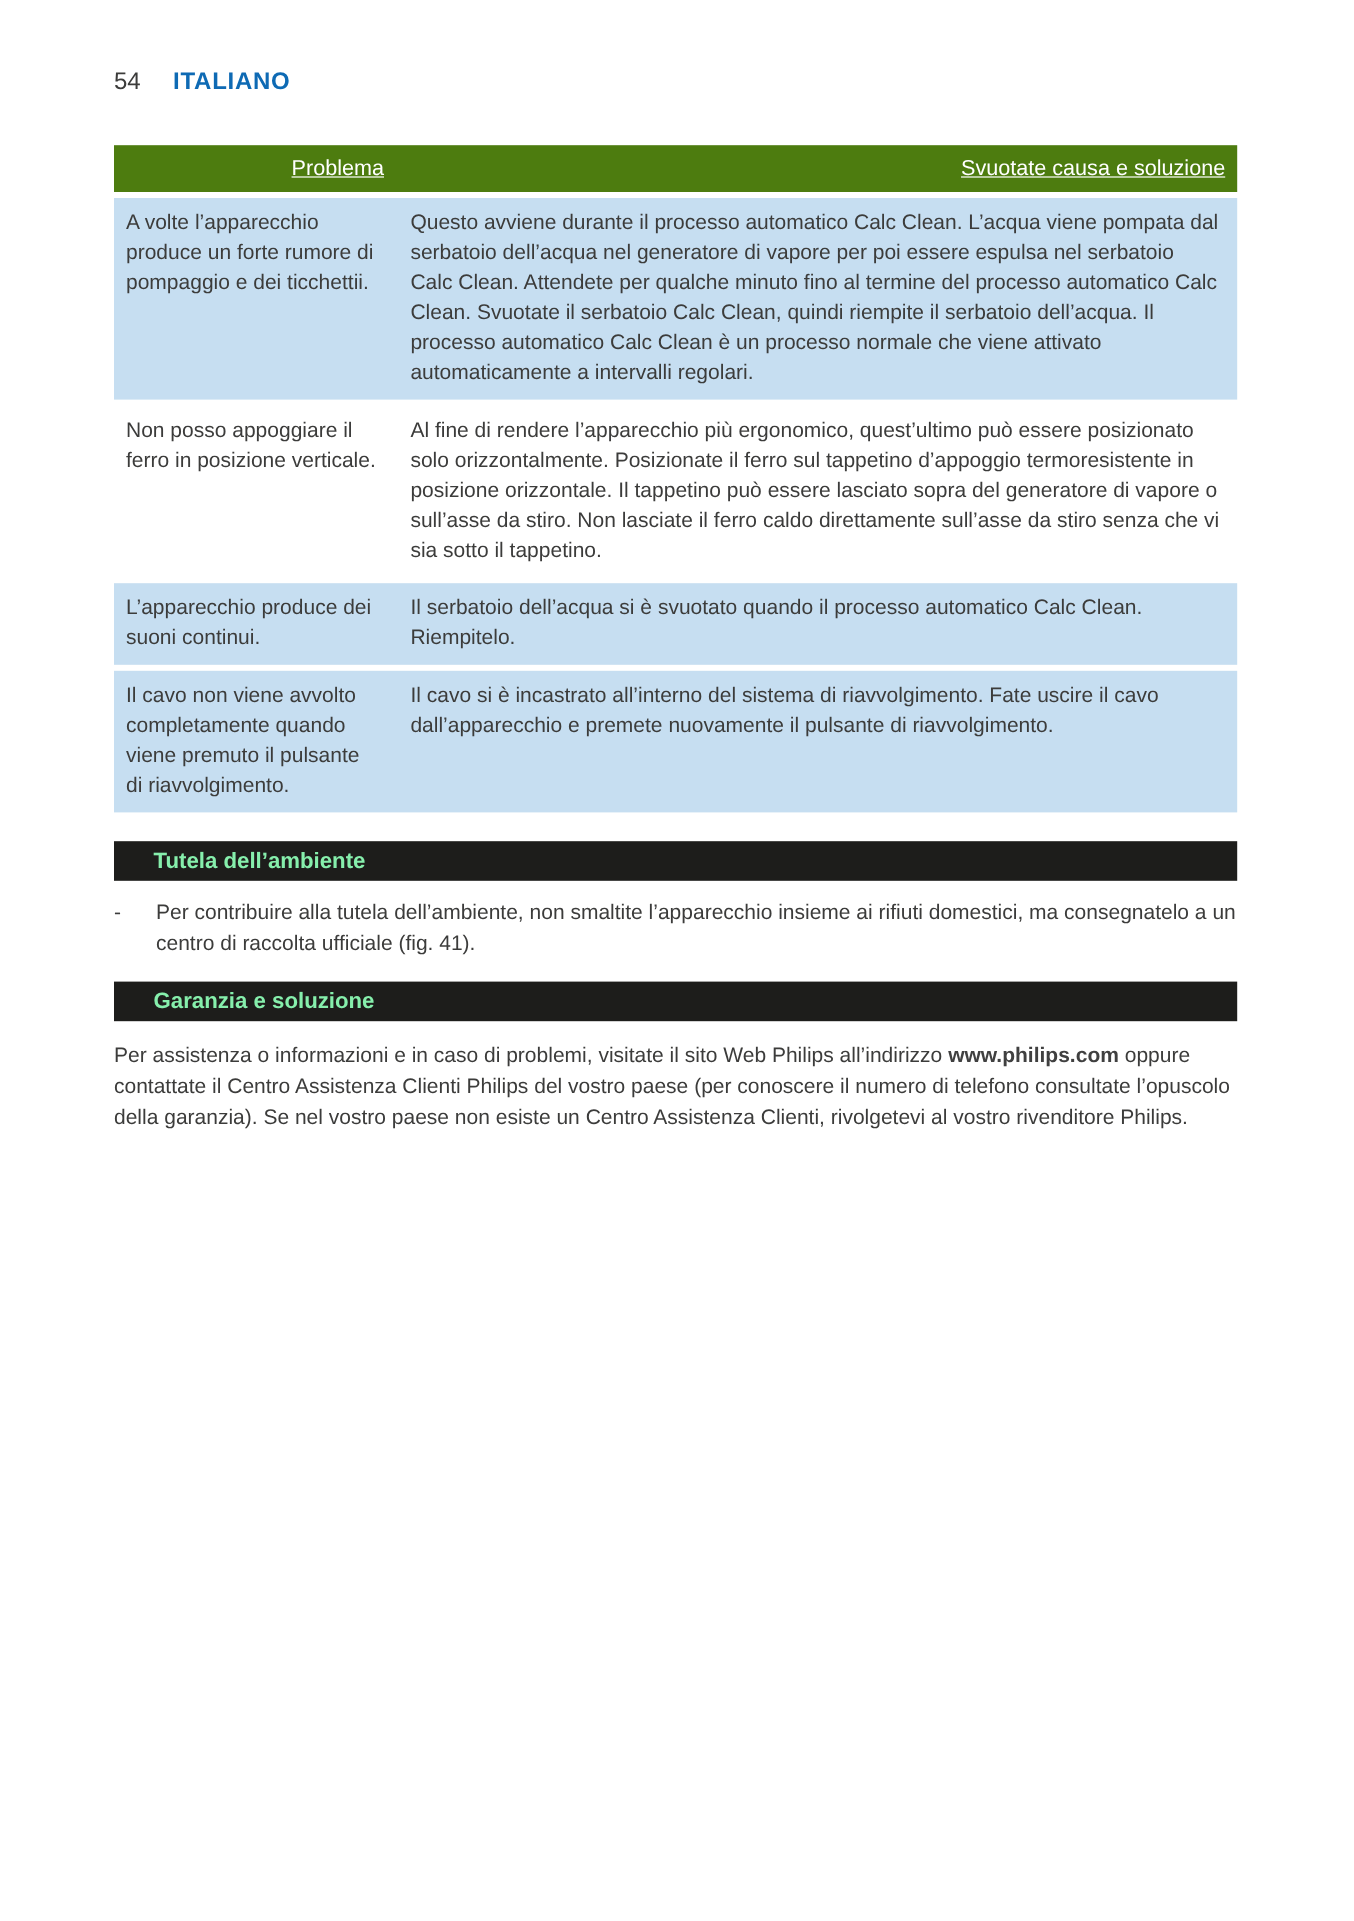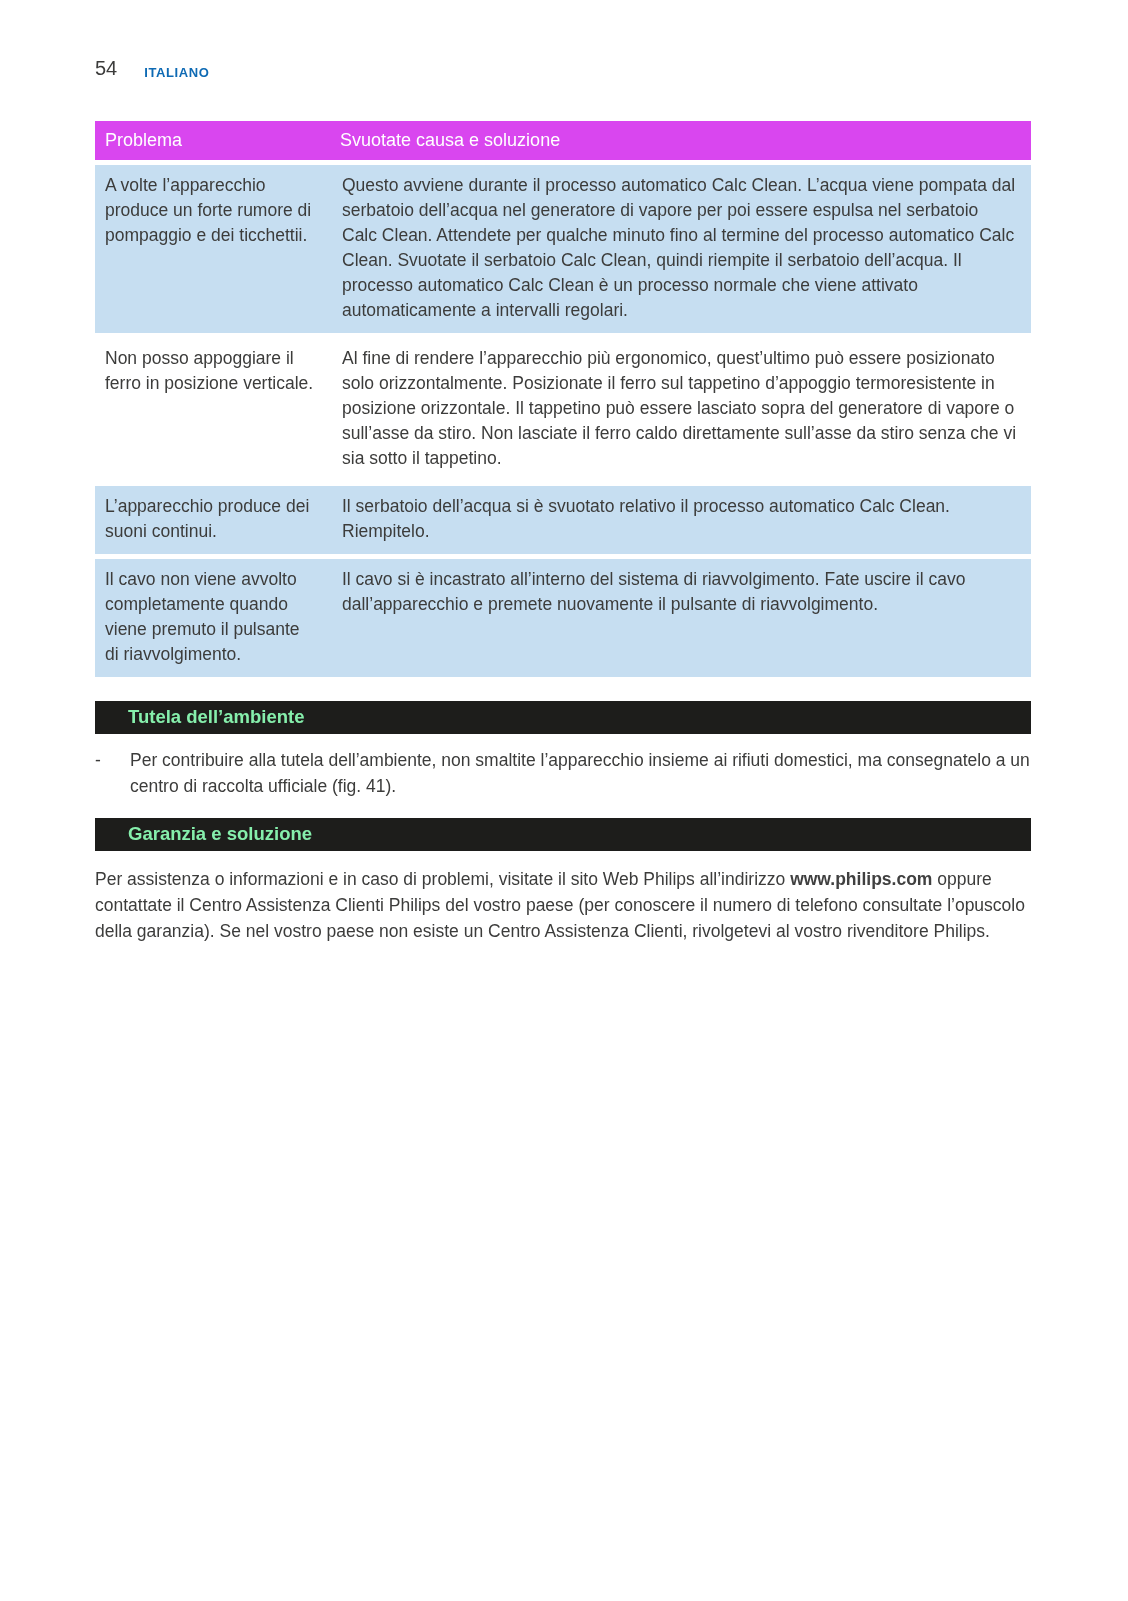--- a/index.html
+++ b/index.html
@@ -21,43 +21,44 @@
     display: flex;
     align-items: flex-end;
     gap: 27px;
     margin-bottom: 36px;
   }
   .page-number {
     font-size: 20px;
     color: #3c3c3b;
   }
   .page-language {
-    font-size: 13px;
+    font-size: 20px;
     font-weight: bold;
     color: #0e6ab4;
     letter-spacing: 0.6px;
   }
 
   
   table.troubleshooting {
     width: 100%;
     border-collapse: separate;
     border-spacing: 0 5px;
     font-size: 17.5px;
     line-height: 25px;
     table-layout: fixed;
   }
   table.troubleshooting th {
-    background: #d946ef;
+    background: #4d7c0f;
     color: #ffffff;
-    text-align: left;
+    text-align: right;
     font-weight: normal;
     font-size: 18px;
     padding: 7px 10px 7px 10px;
     vertical-align: middle;
+    text-decoration: underline;
   }
   th.col-problem { width: 235px; }
   th.col-solution { padding-left: 12px; }
   table.troubleshooting td {
     vertical-align: top;
     padding: 8px 14px 10px 10px;
     background: #ffffff;
   }
   table.troubleshooting td.solution { padding-left: 12px; }
   tr.blue td { background: #c6def1; margin-left: 28px; }
@@ -120,21 +121,21 @@
       <tr class="blue">
         <td class="problem">A volte l’apparecchio produce un forte rumore di pompaggio e dei ticchettii.</td>
         <td class="solution">Questo avviene durante il processo automatico Calc Clean. L’acqua viene pompata dal serbatoio dell’acqua nel generatore di vapore per poi essere espulsa nel serbatoio Calc Clean. Attendete per qualche minuto fino al termine del processo automatico Calc Clean. Svuotate il serbatoio Calc Clean, quindi riempite il serbatoio dell’acqua. Il processo automatico Calc Clean è un processo normale che viene attivato automaticamente a intervalli regolari.</td>
       </tr>
       <tr>
         <td class="problem">Non posso appoggiare il ferro in posizione verticale.</td>
         <td class="solution">Al fine di rendere l’apparecchio più ergonomico, quest’ultimo può essere posizionato solo orizzontalmente. Posizionate il ferro sul tappetino d’appoggio termoresistente in posizione orizzontale. Il tappetino può essere lasciato sopra del generatore di vapore o sull’asse da stiro. Non lasciate il ferro caldo direttamente sull’asse da stiro senza che vi sia sotto il tappetino.</td>
       </tr>
       <tr class="blue">
         <td class="problem">L’apparecchio produce dei suoni continui.</td>
-        <td class="solution">Il serbatoio dell’acqua si è svuotato relativo il processo automatico Calc Clean. Riempitelo.</td>
+        <td class="solution">Il serbatoio dell’acqua si è svuotato quando il processo automatico Calc Clean. Riempitelo.</td>
       </tr>
       <tr class="blue">
         <td class="problem">Il cavo non viene avvolto completamente quando viene premuto il pulsante di riavvolgimento.</td>
         <td class="solution">Il cavo si è incastrato all’interno del sistema di riavvolgimento. Fate uscire il cavo dall’apparecchio e premete nuovamente il pulsante di riavvolgimento.</td>
       </tr>
     </tbody>
   </table>
 
   <div class="section-bar">Tutela dell’ambiente</div>
   <div class="env-item">

